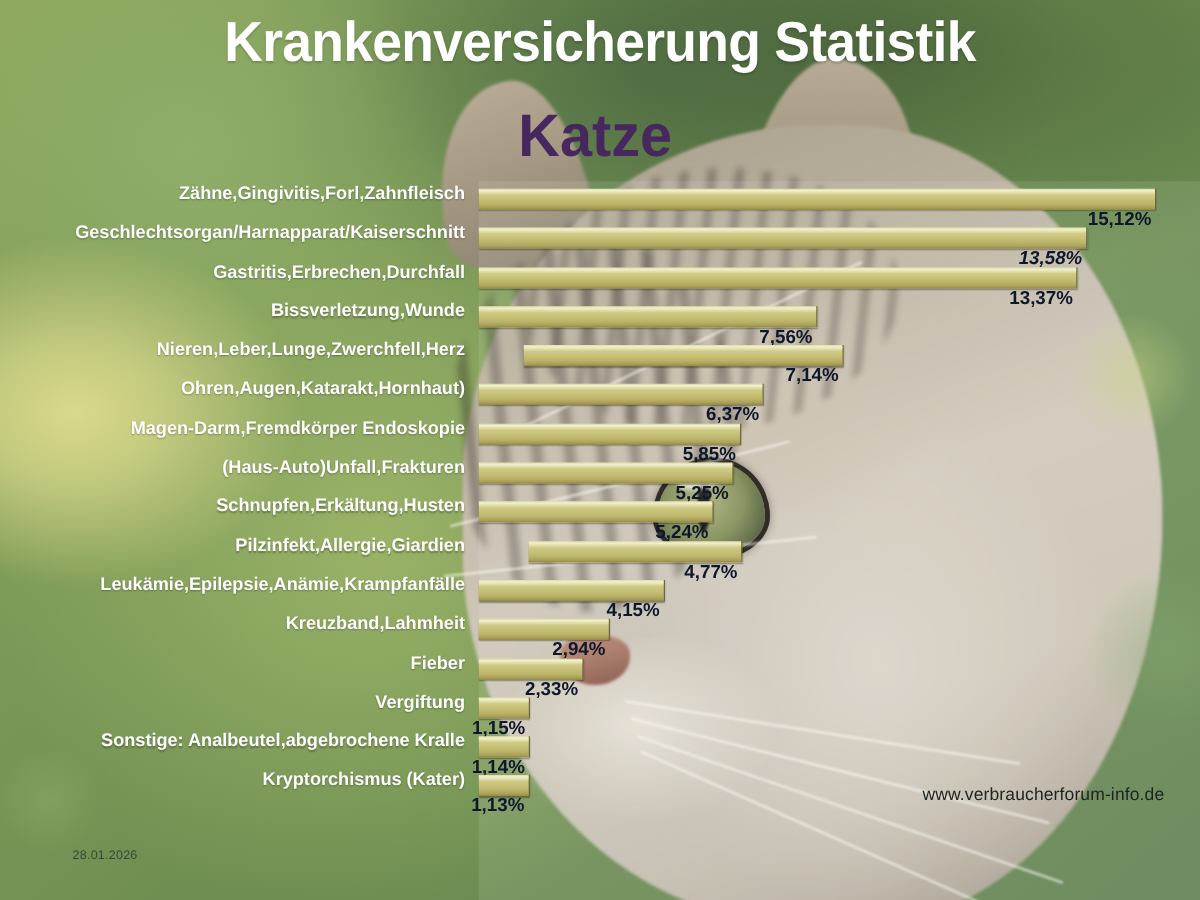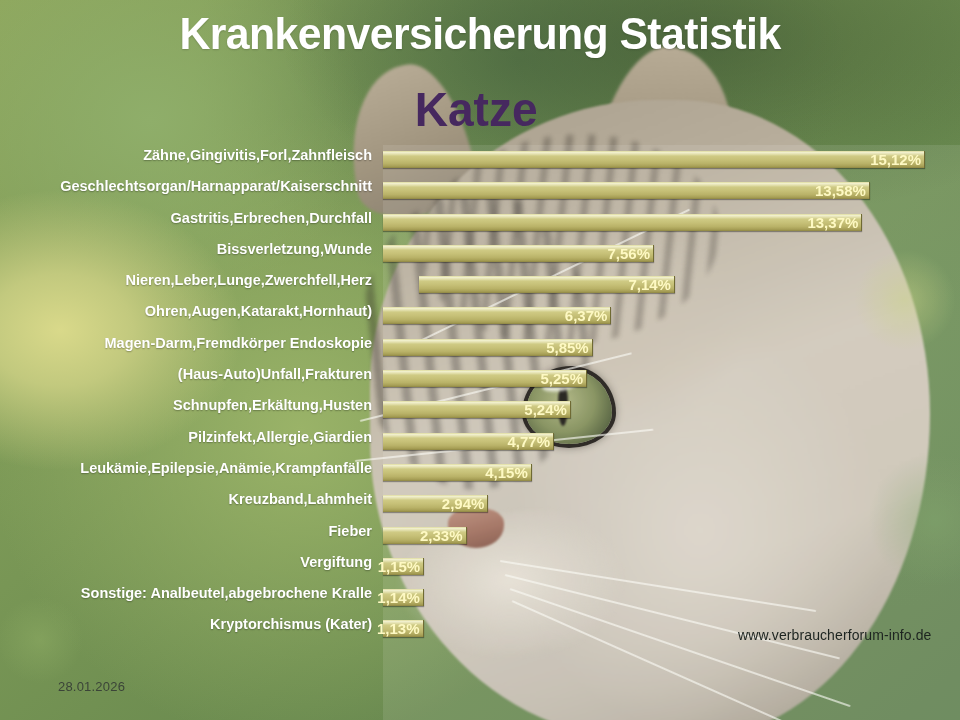--- a/index.html
+++ b/index.html
@@ -86,42 +86,42 @@
   
   .title{position:absolute;left:0;right:0;top:8px;text-align:center;
     font-size:45px;font-weight:bold;color:#ffffff;letter-spacing:-.6px;
     font-family:"Liberation Sans","DejaVu Sans",sans-serif;
     transform:scaleX(.95);transform-origin:center;
     text-shadow:0 1px 2px rgba(0,0,0,.18);}
   .subtitle{position:absolute;left:0;right:0;top:82px;text-align:center;
     font-size:48px;font-weight:bold;color:#46285f;letter-spacing:0px;
     transform:scaleX(.96) translateX(-4px);transform-origin:center;}
 
-  .date{position:absolute;left:58px;top:679px;font-size:13px;color:#3b4438;
+  .date{position:absolute;left:58px;top:679px;font-size:10px;color:#3b4438;
     font-weight:normal;letter-spacing:.2px;}
   .site{position:absolute;left:738px;top:627px;font-size:14px;color:#1d2420;
     font-weight:normal;letter-spacing:.1px;}
 
   
   .rows{position:absolute;left:0;top:145px;width:960px;}
   .row{position:relative;height:31.3px;}
   .cat-label{position:absolute;right:588px;top:2px;width:380px;text-align:right;
     font-size:14.5px;font-weight:bold;color:#ffffff;white-space:nowrap;
     text-shadow:0 1px 1.5px rgba(0,0,0,.30);}
   .barwrap{position:absolute;left:383px;top:6px;height:17px;}
   .bar{position:relative;height:17px;
     background:linear-gradient(to bottom,
       #e7e5b4 0%, #dedb9e 10%, #cfca84 30%, #c6c077 52%,
       #b9b268 74%, #a79f56 90%, #8f8743 100%);
     border-right:1px solid #6f6a33;
     box-shadow:0 1px 1px rgba(0,0,0,.35);}
   .bar::after{content:"";position:absolute;left:0;right:0;top:1px;height:4px;
     background:linear-gradient(to bottom,rgba(255,255,240,.62),rgba(255,255,240,0));}
-  .val{position:absolute;top:0;height:17px;line-height:17px;
-    font-size:15px;font-weight:bold;color:#fef9c3;white-space:nowrap;}
+  .val{position:absolute;top:16px;height:17px;line-height:17px;
+    font-size:15px;font-weight:bold;color:#0f172a;white-space:nowrap;}
 </style>
 </head>
 <body>
 
 <div id="stage">
 
   <div class="bg-base"></div>
   <div class="bg-vignette"></div>
 
   <div class="cat">
@@ -155,21 +155,21 @@
         <div class="cat-label">Zähne,Gingivitis,Forl,Zahnfleisch</div>
         <div class="barwrap" style="width: 542.052px;">
           <div class="bar"></div>
           <div class="val" style="right: 4px;">15,12%</div>
         </div>
       </div>
       <div class="row">
         <div class="cat-label">Geschlechtsorgan/Harnapparat/Kaiserschnitt</div>
         <div class="barwrap" style="width: 486.843px;">
           <div class="bar"></div>
-          <div class="val" style="right: 4px;">13,58%</div>
+          <div class="val" style="right: 4px; font-style: italic;">13,58%</div>
         </div>
       </div>
       <div class="row">
         <div class="cat-label">Gastritis,Erbrechen,Durchfall</div>
         <div class="barwrap" style="width: 479.315px;">
           <div class="bar"></div>
           <div class="val" style="right: 4px;">13,37%</div>
         </div>
       </div>
       <div class="row">
@@ -209,21 +209,21 @@
       </div>
       <div class="row">
         <div class="cat-label">Schnupfen,Erkältung,Husten</div>
         <div class="barwrap" style="width: 187.854px;">
           <div class="bar"></div>
           <div class="val" style="right: 4px;">5,24%</div>
         </div>
       </div>
       <div class="row">
         <div class="cat-label">Pilzinfekt,Allergie,Giardien</div>
-        <div class="barwrap" style="width: 171.004px;">
+        <div class="barwrap" style="width: 171.004px; margin-left: 40px;">
           <div class="bar"></div>
           <div class="val" style="right: 4px;">4,77%</div>
         </div>
       </div>
       <div class="row">
         <div class="cat-label">Leukämie,Epilepsie,Anämie,Krampfanfälle</div>
         <div class="barwrap" style="width: 148.778px;">
           <div class="bar"></div>
           <div class="val" style="right: 4px;">4,15%</div>
         </div>

